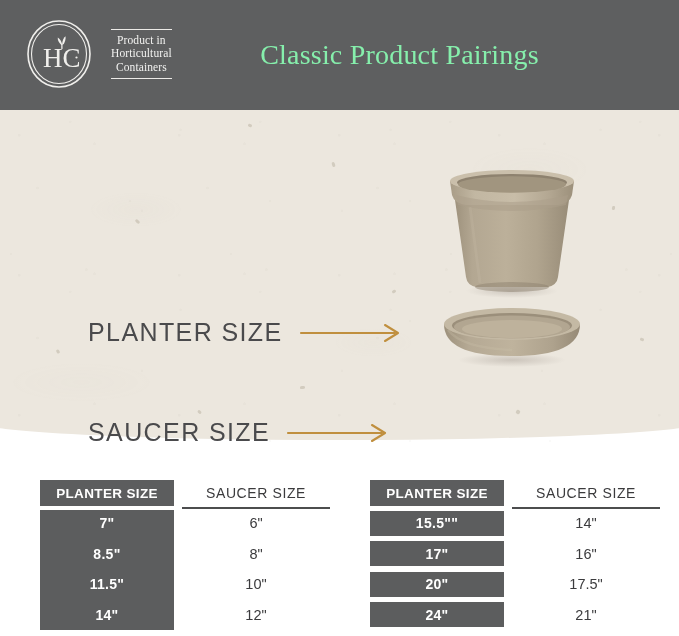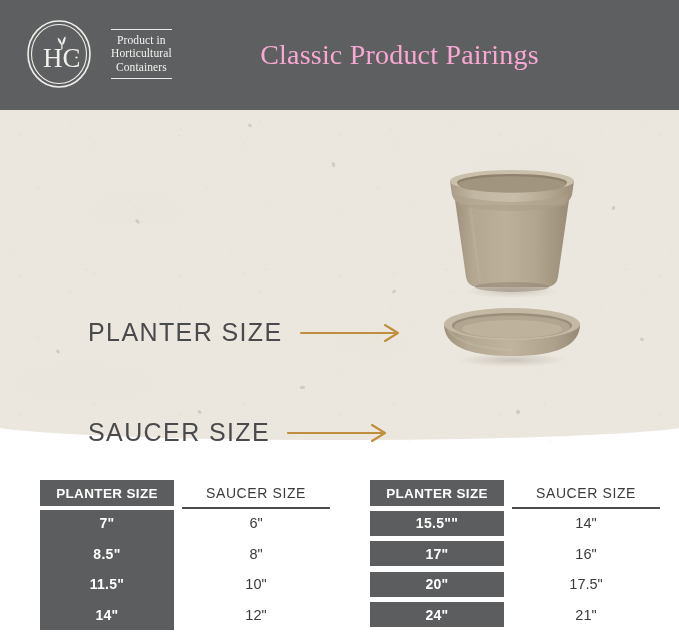--- a/index.html
+++ b/index.html
@@ -35,21 +35,21 @@
     padding:4px 0 4px 0;
     border-top:1px solid #eceae7;
     border-bottom:1px solid #eceae7;
     letter-spacing:.1px;
     white-space:nowrap;
   }
   .header-title{
     position:absolute;left:0;top:0;width:679px;height:110px;
     display:flex;align-items:center;justify-content:center;
     padding-left:120px;box-sizing:border-box;
-    color:#f9a8d4;
+    color:#86efac;
     font-family:"Liberation Serif",serif;
     font-size:28px;
     letter-spacing:.2px;
     pointer-events:none;
   }
 
   
   .panel{
     position:absolute;left:0;top:110px;width:679px;height:332px;
     overflow:hidden;

